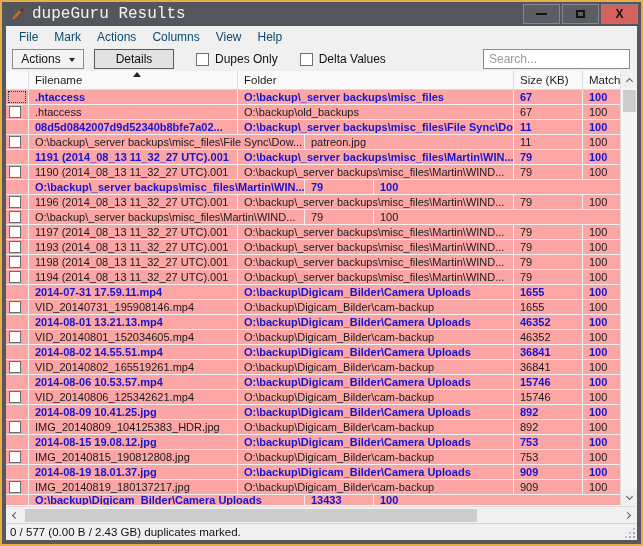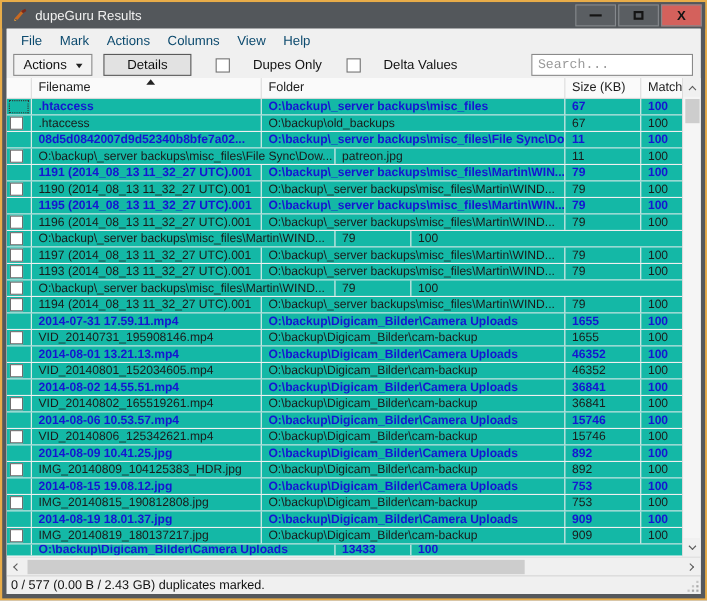--- a/index.html
+++ b/index.html
@@ -5,60 +5,60 @@
   * { margin:0; padding:0; box-sizing:border-box; }
   html,body { background:#c9c9c9; }
   body { font-family:"Liberation Sans", sans-serif; }
 
   .win { width:643px; height:546px; background:#E8AC49; padding:2px; position:relative; }
   .inner { width:100%; height:100%; background:#55585C; display:flex; flex-direction:column; }
 
   
   .titlebar { height:24px; background:#53575B; display:flex; align-items:center; flex:none; }
   .app-icon { width:16px; height:16px; margin:0 6px 0 8px; flex:none; }
-  .title-text { color:#F2F2F2; font-size:12px; white-space:nowrap; }
+  .title-text { color:#F2F2F2; font-size:16px; white-space:nowrap;font-family:Liberation Mono, monospace; }
   .winbtns { margin-left:auto; display:flex; height:100%; align-items:center; padding-right:3px; gap:2px; }
   .wbtn { width:37px; height:20px; background:#5A5E62; border:1px solid #85898D; display:flex; align-items:center; justify-content:center; cursor:default; }
   .wbtn.close { background:#D4615C; }
   .ico-min { width:11px; height:2px; background:#141414; }
   .ico-max { width:9px; height:8px; border:2px solid #141414; background:transparent; }
   .ico-x { font-size:12px; font-weight:bold; color:#141414; line-height:1; }
 
   
   .content { flex:1; margin:0 4px 4px 4px; background:#F0F0F0; display:flex; flex-direction:column; overflow:hidden; }
 
   .menubar { height:21px; display:flex; align-items:center; padding-left:5px; background:#F0F0F0; flex:none; }
   .menu-item { font-size:12px; color:#0c4a6e; padding:2px 8px; white-space:nowrap; }
 
   .toolbar { height:24px; display:flex; align-items:center; padding:0 6px; background:#F0F0F0; flex:none; position:relative; }
   .tb-btn { height:20px; font-size:12px; color:#111; display:flex; align-items:center; justify-content:center; background:#F3F3F3; border:1px solid #8A8A8A; }
   .btn-actions { width:72px; gap:8px; }
   .btn-details { width:80px; margin-left:10px; background:#E2E2E2; border:1px solid #5A5A5A; }
   .caret-down { width:0; height:0; border-left:3px solid transparent; border-right:3px solid transparent; border-top:4px solid #222; margin-top:1px; }
-  .tb-check { display:flex; align-items:center; gap:21px; margin-left:22px; font-size:12px; color:#111;text-align:center; }
+  .tb-check { display:flex; align-items:center; gap:6px; margin-left:22px; font-size:12px; color:#111;text-align:center; }
   .cbx13 { width:13px; height:13px; background:#fff; border:1px solid #707070; flex:none; }
-  .search-box { position:absolute; right:7px; top:2px; width:147px; height:20px; border:1px solid #8A8A8A; background:#fff; font-size:12px; padding:0 5px; font-family:Liberation Mono, monospace; color:#ef4444; }
+  .search-box { position:absolute; right:7px; top:2px; width:147px; height:20px; border:1px solid #8A8A8A; background:#fff; font-size:12px; padding:0 5px; font-family:Liberation Sans, sans-serif; color:#ef4444; }
   .search-box::placeholder { color:#999; }
 
   
   .tablewrap { flex:1; display:flex; flex-direction:column; background:#fff; overflow:hidden; position:relative; }
   .tgrid { flex:1; display:flex; flex-direction:column; overflow:hidden; }
 
   .thead { height:19px; flex:none; display:flex; background:#FAFAFA; border-bottom:1px solid #D9D9D9; position:relative; }
   .th { font-size:11.5px; color:#1c1c1c; display:flex; align-items:center; padding-left:6px; border-right:1px solid #DCDCDC; overflow:hidden; white-space:nowrap; position:relative; }
   .sort-arrow { position:absolute; left:104px; top:1px; width:0; height:0; border-left:4px solid transparent; border-right:4px solid transparent; border-bottom:5px solid #222; }
 
   .c-cb     { width:23px;  flex:none; }
   .c-name   { width:209px; flex:none; }
   .c-folder { width:276px; flex:none; }
   .c-size   { width:69px;  flex:none; }
   .c-match  { flex:1; }
 
   .tbody { flex:1; overflow:hidden; }
-  .trow { height:15px; flex:none; display:flex; border-bottom:1px solid #EFEFEF; background:#14b8a6; }
+  .trow { height:15px; flex:none; display:flex; border-bottom:1px solid #EFEFEF; background:#fca5a5; }
   .trow.partial { height:10px; overflow:hidden; border-bottom:none; }
   .cell { font-size:11px; color:#1a1a1a; line-height:14px; padding-left:6px; border-right:1px solid #EFEFEF; overflow:hidden; white-space:nowrap; display:flex; align-items:center; }
   .trow.ref .cell { color:#1515D2; font-weight:bold; }
   .cell.c-cb { padding-left:3px; position:relative; }
   .cbx { width:12px; height:12px; background:#fff; border:1px solid #6e6e6e; display:inline-block; margin-top:0px; }
   .focusbox { position:absolute; left:2px; top:1px; width:18px; height:12px; border:1px dotted #333; }
 
   
   .vscroll { position:absolute; top:0; right:0; width:17px; bottom:17px; background:#F5F5F5; border-left:1px solid #DCDCDC; display:flex; flex-direction:column; }
   .sbtn { width:100%; height:17px; flex:none; background:#F0F0F0; display:flex; align-items:center; justify-content:center; }
@@ -202,21 +202,20 @@
                 <div class="cell c-cb">
                   <span class="cbx"></span>
                 </div>
                 <div class="cell c-name">1190 (2014_08_13 11_32_27 UTC).001</div>
                 <div class="cell c-folder">O:\backup\_server backups\misc_files\Martin\WIND...</div>
                 <div class="cell c-size">79</div>
                 <div class="cell c-match" style="border-right: none;">100</div>
               </div>
               <div class="trow ref">
                 <div class="cell c-cb"></div>
-                <div class="cell c-name">1195 (2014_08_13 11_32_27 UTC).001</div>
                 <div class="cell c-folder">O:\backup\_server backups\misc_files\Martin\WIN...</div>
                 <div class="cell c-size">79</div>
                 <div class="cell c-match" style="border-right: none;">100</div>
               </div>
               <div class="trow">
                 <div class="cell c-cb">
                   <span class="cbx"></span>
                 </div>
                 <div class="cell c-name">1196 (2014_08_13 11_32_27 UTC).001</div>
                 <div class="cell c-folder">O:\backup\_server backups\misc_files\Martin\WIND...</div>
@@ -246,20 +245,21 @@
                 </div>
                 <div class="cell c-name">1193 (2014_08_13 11_32_27 UTC).001</div>
                 <div class="cell c-folder">O:\backup\_server backups\misc_files\Martin\WIND...</div>
                 <div class="cell c-size">79</div>
                 <div class="cell c-match" style="border-right: none;">100</div>
               </div>
               <div class="trow">
                 <div class="cell c-cb">
                   <span class="cbx"></span>
                 </div>
+                <div class="cell c-name">1198 (2014_08_13 11_32_27 UTC).001</div>
                 <div class="cell c-folder">O:\backup\_server backups\misc_files\Martin\WIND...</div>
                 <div class="cell c-size">79</div>
                 <div class="cell c-match" style="border-right: none;">100</div>
               </div>
               <div class="trow">
                 <div class="cell c-cb">
                   <span class="cbx"></span>
                 </div>
                 <div class="cell c-name">1194 (2014_08_13 11_32_27 UTC).001</div>
                 <div class="cell c-folder">O:\backup\_server backups\misc_files\Martin\WIND...</div>

